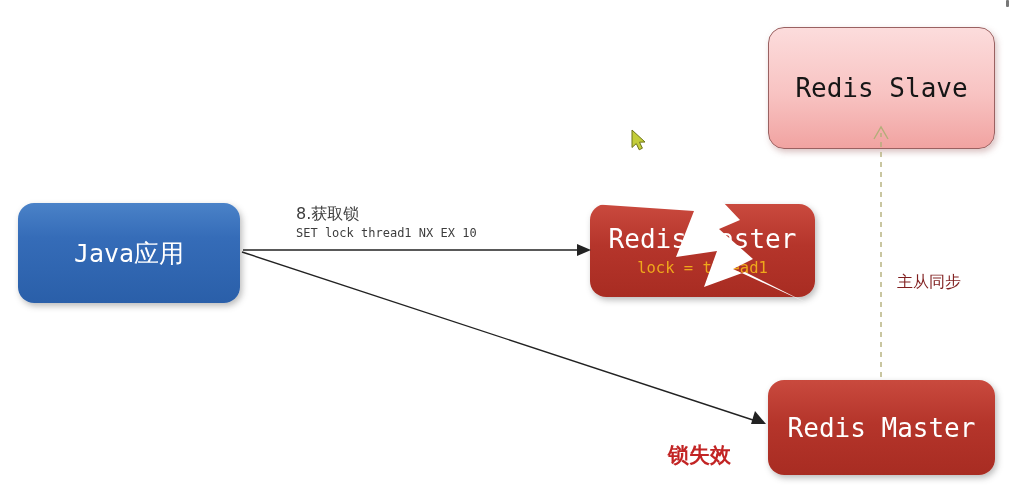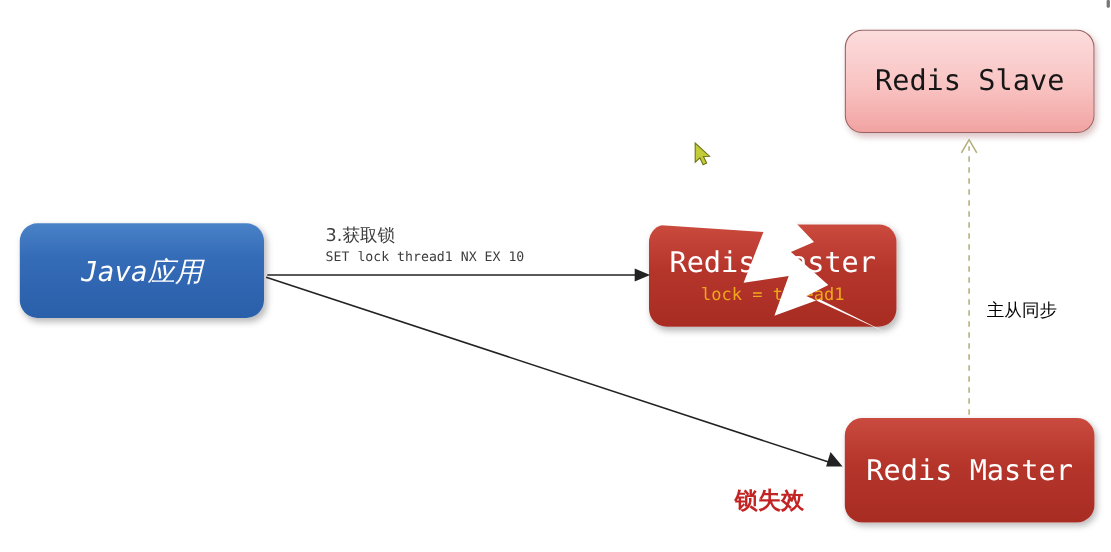--- a/index.html
+++ b/index.html
@@ -7,57 +7,57 @@
     width:1010px;height:502px;position:relative;overflow:hidden;
     background:#ffffff;
     font-family:"DejaVu Sans",sans-serif;
   }
   .node{
     position:absolute;display:flex;align-items:center;justify-content:center;
     flex-direction:column;border-radius:16px;box-sizing:border-box;
     font-family:"DejaVu Sans Mono","Liberation Mono",monospace;
   }
   #java-app{
-    left:18px;top:203px;width:222px;height:86px;
+    left:18px;top:203px;width:222px;height:100px;
     background:linear-gradient(180deg,#4a82c8 0%,#356cb8 35%,#2a5fa9 100%);
     box-shadow:2px 3px 6px rgba(60,60,60,.35);
-    color:#ffffff;font-size:25px;font-style:italic;
+    color:#ffffff;font-size:25px;
   }
   #redis-master-crashed{
     left:590px;top:204px;width:225px;height:93px;
     background:linear-gradient(180deg,#ca4a3e 0%,#b5352b 45%,#a82c22 100%);
     box-shadow:2px 3px 6px rgba(60,60,60,.35);
     color:#ffffff;font-size:26px;
   }
   #redis-master-crashed .sublabel{
     font-size:15.5px;color:#efa81b;margin-top:5px;
   }
   #redis-slave{
-    left:768px;top:27px;width:227px;height:94px;
+    left:768px;top:27px;width:227px;height:122px;
     background:linear-gradient(180deg,#fcdcdc 0%,#f8c3c2 55%,#f1a3a1 100%);
     border:1.5px solid #9a6161;
     box-shadow:2px 3px 6px rgba(150,80,80,.35);
     color:#161616;font-size:26px;
   }
   #redis-master-promoted{
     left:768px;top:380px;width:227px;height:95px;
     background:linear-gradient(180deg,#c94a3e 0%,#b5352b 45%,#a82c22 100%);
     box-shadow:2px 3px 6px rgba(60,60,60,.35);
     color:#ffffff;font-size:26px;
   }
   .edge-label{position:absolute;white-space:nowrap;}
   #label-step{
     left:296px;top:204px;font-size:16px;color:#3d3d3d;
   }
   #label-command{
     left:296px;top:226px;font-size:12px;color:#3d3d3d;
     font-family:"DejaVu Sans Mono","Liberation Mono",monospace;
   }
   #label-sync{
-    left:897px;top:272px;font-size:16px;color:#000000;
+    left:897px;top:272px;font-size:16px;color:#7f1d1d;
   }
   #label-lock-invalid{
     left:668px;top:441px;font-size:21px;color:#c22424;font-weight:600;
   }
   #overlay{
     position:absolute;left:0;top:0;width:1010px;height:502px;
     pointer-events:none;
   }
   #corner-artifact{
     position:absolute;left:1006px;top:0;width:3px;height:7px;
@@ -77,21 +77,21 @@
 </div>
 
 <div class="node" id="redis-slave">
   <span>Redis Slave</span>
 </div>
 
 <div class="node" id="redis-master-promoted">
   <span>Redis Master</span>
 </div>
 
-<div class="edge-label" id="label-step">3.获取锁</div>
+<div class="edge-label" id="label-step">8.获取锁</div>
 <div class="edge-label" id="label-command">SET lock thread1 NX EX 10</div>
 <div class="edge-label" id="label-sync">主从同步</div>
 <div class="edge-label" id="label-lock-invalid">锁失效</div>
 
 <svg id="overlay" viewBox="0 0 1010 502" xmlns="http://www.w3.org/2000/svg">
 
   <g>
     <line x1="243" y1="250" x2="582" y2="250" stroke="#222222" stroke-width="1.4"></line>
     <polygon points="591,250 577,244 577,256" fill="#222222"></polygon>
   </g>

